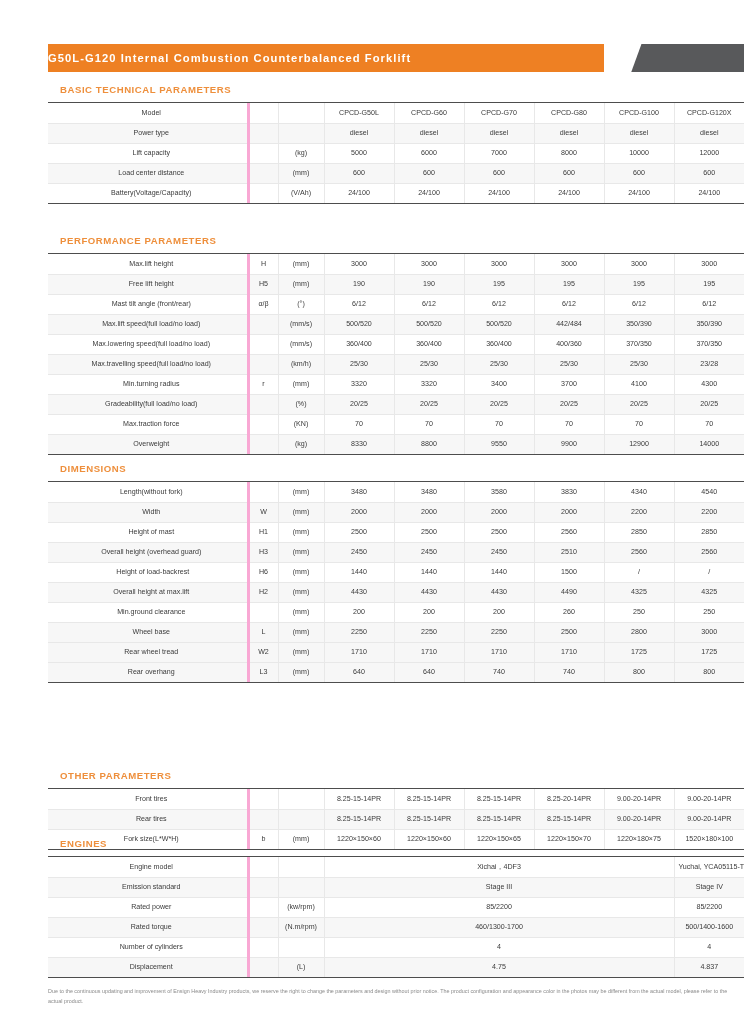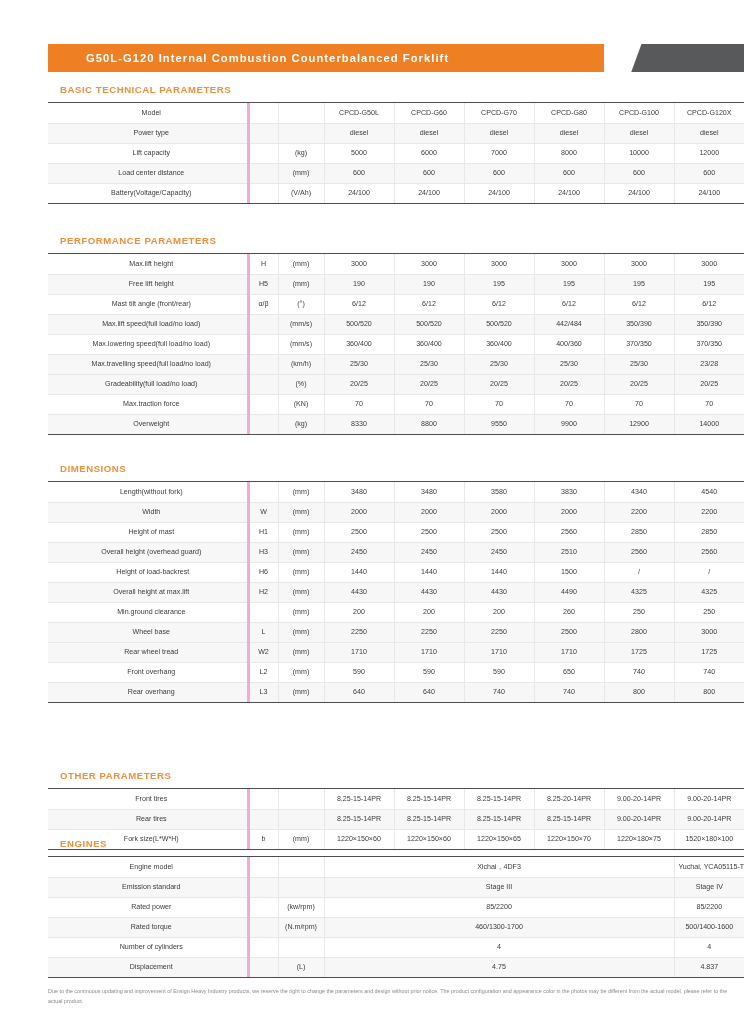--- a/index.html
+++ b/index.html
@@ -18,21 +18,20 @@
     left: 48px; top: 44px;
     width: 696px; height: 28px;
     display: flex;
     align-items: stretch;
   }
   .banner-orange {
     flex: 0 0 556px;
     background: #ee8023;
     display: flex;
     align-items: center;
-    padding-left: 38px;
     position: relative;
   }
   .banner-title {
     color: #ffffff;
     font-size: 11.2px;
     font-weight: bold;
     letter-spacing: 1.05px;
     white-space: nowrap;
   }
   .banner-slash {
@@ -290,20 +289,31 @@
                 <td class="lbl">Max.travelling speed(full load/no load)</td>
                 <td></td>
                 <td>(km/h)</td>
                 <td>25/30</td>
                 <td>25/30</td>
                 <td>25/30</td>
                 <td>25/30</td>
                 <td>25/30</td>
                 <td>23/28</td>
               </tr>
+              <tr>
+                <td class="lbl">Min.turning radius</td>
+                <td>r</td>
+                <td>(mm)</td>
+                <td>3320</td>
+                <td>3320</td>
+                <td>3400</td>
+                <td>3700</td>
+                <td>4100</td>
+                <td>4300</td>
+              </tr>
               <tr class="alt">
                 <td class="lbl">Gradeability(full load/no load)</td>
                 <td></td>
                 <td>(%)</td>
                 <td>20/25</td>
                 <td>20/25</td>
                 <td>20/25</td>
                 <td>20/25</td>
                 <td>20/25</td>
                 <td>20/25</td>
@@ -442,31 +452,20 @@
                 <td class="lbl">Rear wheel tread</td>
                 <td>W2</td>
                 <td>(mm)</td>
                 <td>1710</td>
                 <td>1710</td>
                 <td>1710</td>
                 <td>1710</td>
                 <td>1725</td>
                 <td>1725</td>
               </tr>
-              <tr>
-                <td class="lbl">Front overhang</td>
-                <td>L2</td>
-                <td>(mm)</td>
-                <td>590</td>
-                <td>590</td>
-                <td>590</td>
-                <td>650</td>
-                <td>740</td>
-                <td>740</td>
-              </tr>
               <tr class="alt">
                 <td class="lbl">Rear overhang</td>
                 <td>L3</td>
                 <td>(mm)</td>
                 <td>640</td>
                 <td>640</td>
                 <td>740</td>
                 <td>740</td>
                 <td>800</td>
                 <td>800</td>

